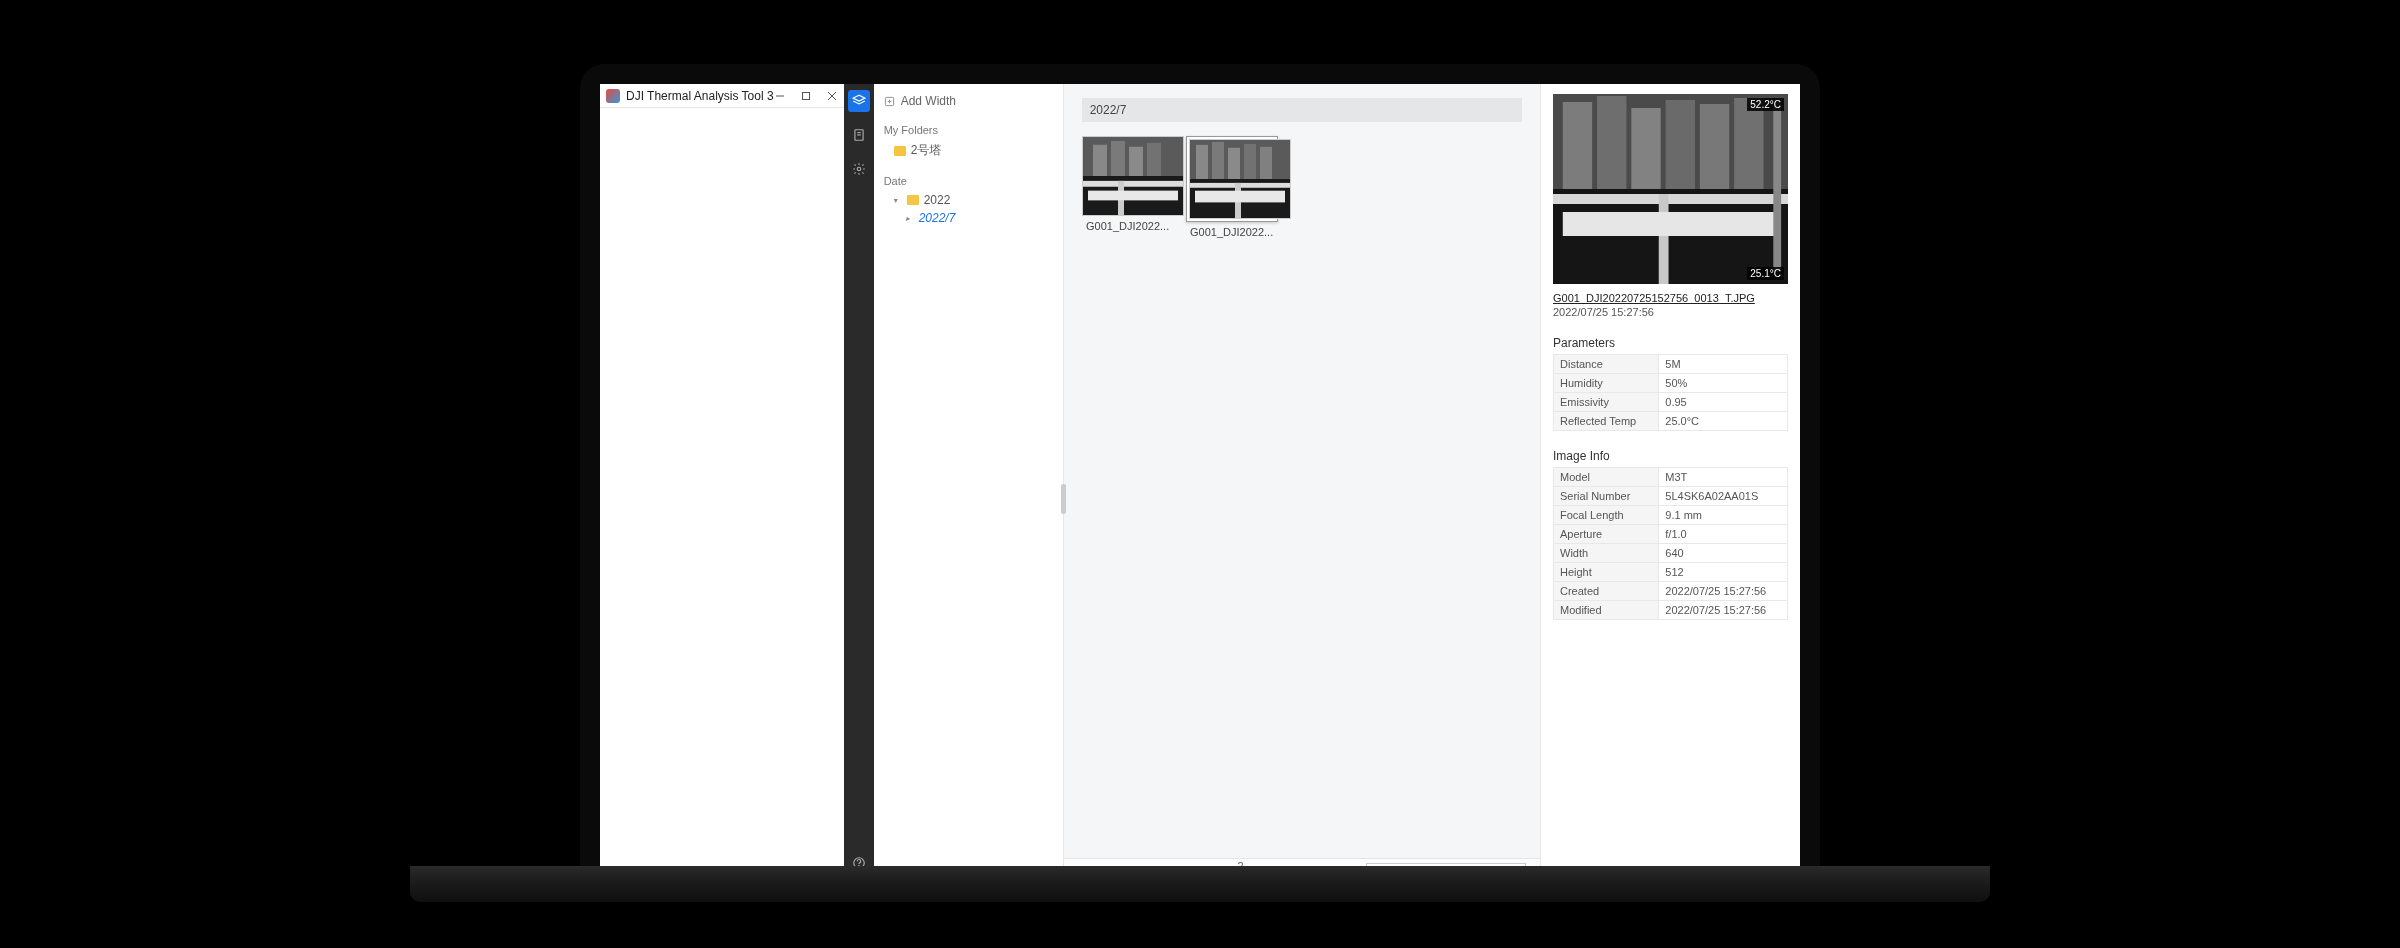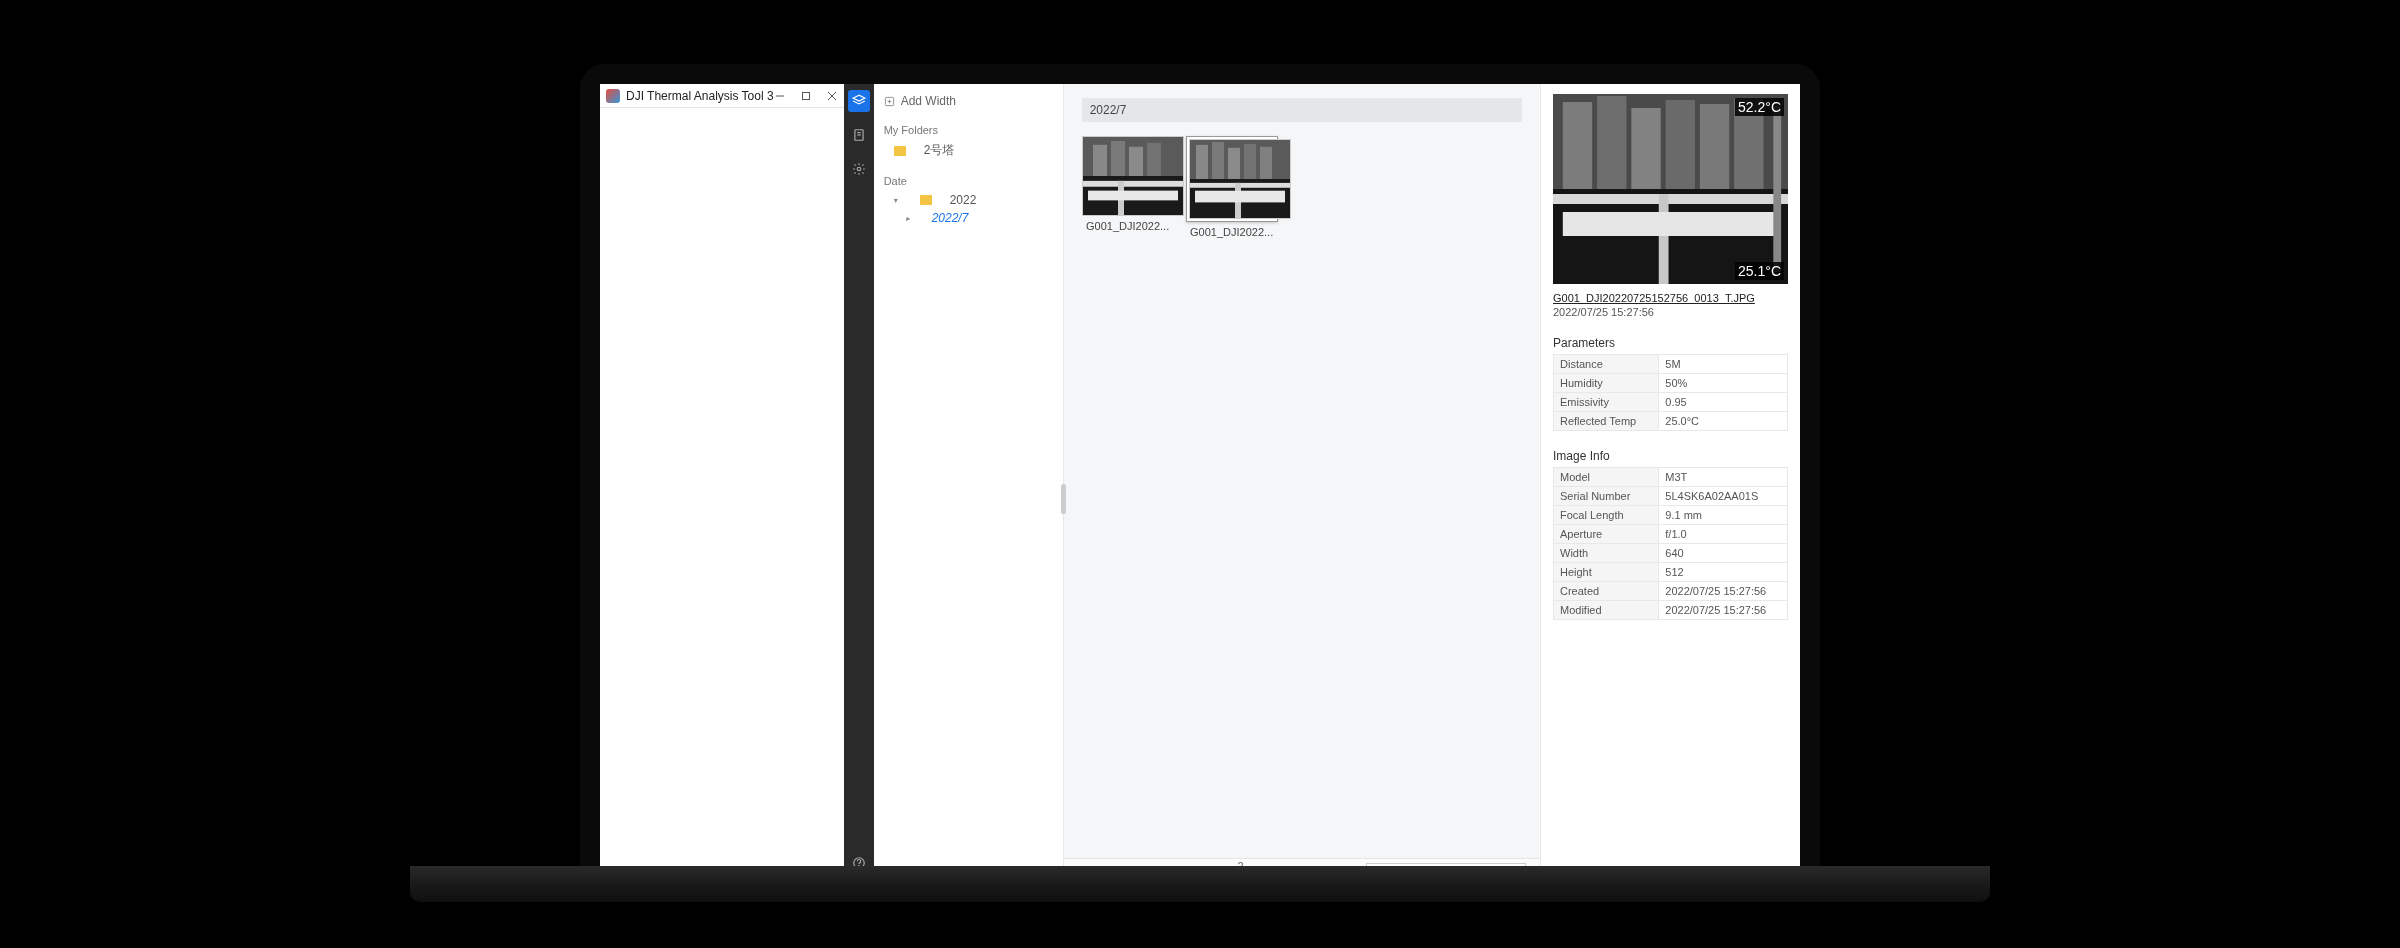--- a/index.html
+++ b/index.html
@@ -82,21 +82,21 @@
   background: #fff;
   border-right: 1px solid #e8e8e8;
   padding: 8px 10px;
 }
 .add-folder {
   display: flex; align-items: center; gap: 6px;
   color: #666; font-size: 12px; cursor: pointer;
   padding: 2px 0;
 }
 .section-label { color: #777; font-size: 11px; margin-top: 14px; margin-bottom: 4px; }
-.folder-row { display: flex; align-items: center; gap: 18px; padding: 2px 0 2px 10px; font-size: 12px; color: #555; cursor: pointer; }
+.folder-row { display: flex; align-items: center; gap: 5px; padding: 2px 0 2px 10px; font-size: 12px; color: #555; cursor: pointer; }
 .folder-row.sub { padding-left: 22px; }
 .folder-row .disclosure { font-size: 8px; color: #888; width: 8px; }
 .folder-icon { width: 12px; height: 10px; background: #f4c542; border-radius: 1px; display: inline-block; }
 .folder-row.selected { color: #1a73e8; font-style: italic; }
 
 
 .content-panel {
   flex: 1;
   display: flex;
   flex-direction: column;
@@ -171,21 +171,21 @@
   width: 100%;
   height: 190px;
   background: #2a2a2a;
   position: relative;
 }
 .temp-badge {
   position: absolute;
   right: 4px;
   background: rgba(0,0,0,.85);
   color: #fff;
-  font-size: 14px;
+  font-size: 10px;
   padding: 1px 3px;
 }
 .temp-top { top: 4px; }
 .temp-bot { bottom: 4px; }
 .file-name { font-size: 11px; color: #222; margin-top: 8px; word-break: break-all; text-decoration: underline; }
 .file-date { font-size: 11px; color: #555; margin-top: 2px; }
 
 .detail-section-title { font-size: 12px; color: #333; margin-top: 18px; margin-bottom: 4px; }
 .params-table { width: 100%; border: 1px solid #e0e0e0; border-collapse: collapse; font-size: 11px; }
 .params-table td { border: 1px solid #e8e8e8; padding: 3px 6px; text-align: left; color: #555; }

